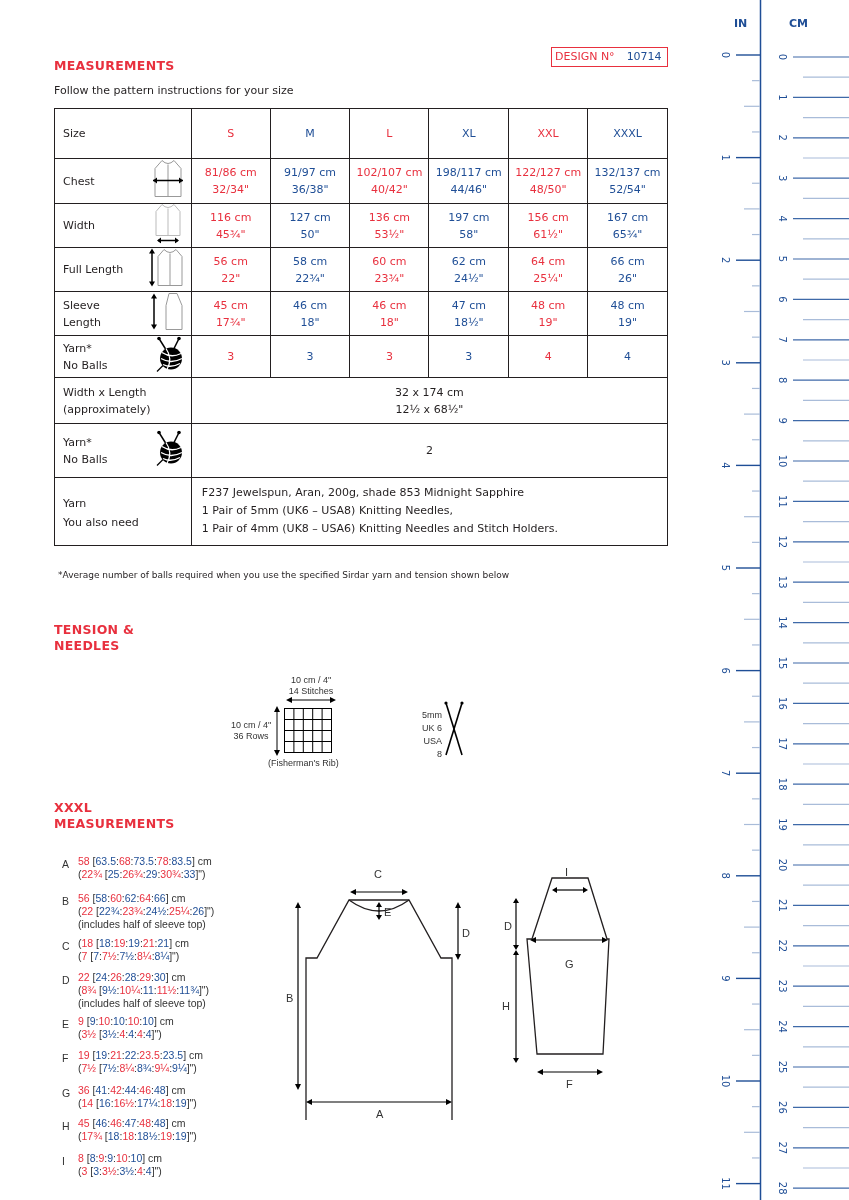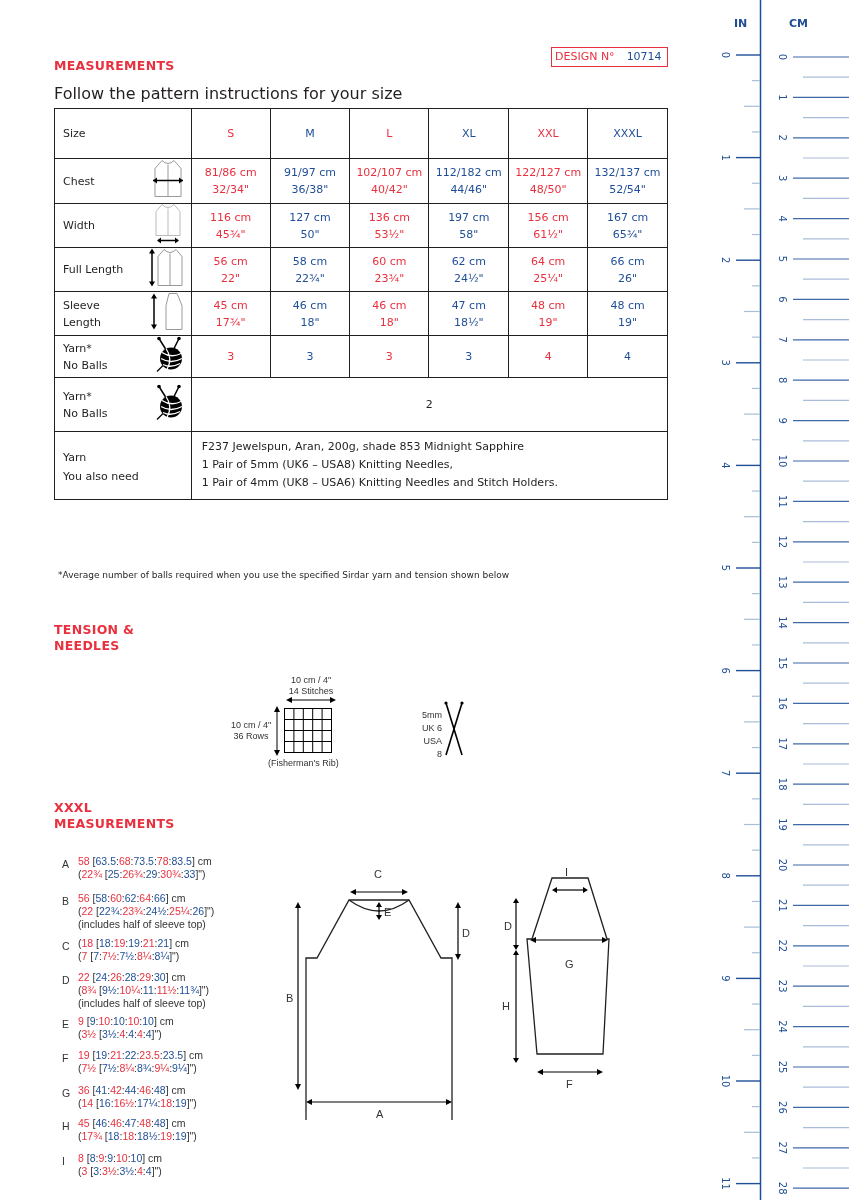--- a/index.html
+++ b/index.html
@@ -9,21 +9,21 @@
   .blue { color: #1f4e96; }
   .abs { position: absolute; }
 
   .design-box { position: absolute; left: 551px; top: 47px; width: 117px; height: 20px;
     border: 1px solid #e8303e; font-size: 11px; line-height: 18px; padding-left: 3px; white-space: nowrap; }
   .design-box .lbl { color: #e8303e; }
   .design-box .num { color: #1f4e96; margin-left: 12px; }
 
   .h-red { position: absolute; color: #e8303e; font-weight: bold; font-size: 12.5px; letter-spacing: 0.3px; line-height: 16px; }
 
-  .intro { position: absolute; left: 54px; top: 84px; font-size: 16px; }
+  .intro { position: absolute; left: 54px; top: 84px; font-size: 11px; }
 
   table.meas { position: absolute; left: 54px; top: 108px; width: 614px; border-collapse: collapse; font-size: 11px; }
   table.meas td { border: 1.5px solid #231f20; text-align: center; vertical-align: middle; line-height: 17px; }
   table.meas td.lab { text-align: left; padding-left: 8px; position: relative; }
   table.meas td.lab .ic { position: absolute; right: 6px; top: 50%; transform: translateY(-50%); }
   table.meas td.left { text-align: left; padding-left: 10px; }
 
   .footnote { position: absolute; left: 58px; top: 570px; font-size: 9px; }
 
   .tension { position: absolute; font-family: "Liberation Sans", sans-serif; font-size: 9px; color: #333; }
@@ -72,21 +72,21 @@
         <svg width="34" height="40" viewBox="0 0 34 40">
               <path d="M11 2 L4 10 L4 38 L30 38 L30 10 L23 2 Q17 8 11 2 Z" fill="none" stroke="#999" stroke-width="1"></path>
               <line x1="17" y1="6" x2="17" y2="38" stroke="#999"></line>
               <line x1="2" y1="22" x2="32" y2="22" stroke="#000" stroke-width="1.5"></line>
               <path d="M2 22 l4 -3 v6 z M32 22 l-4 -3 v6 z" fill="#000"></path>
             </svg>
       </span></td>
     <td class="red"><span>81/86 cm</span><br><span>32/34"</span></td>
     <td class="blue"><span>91/97 cm</span><br><span>36/38"</span></td>
     <td class="red"><span>102/107 cm</span><br><span>40/42"</span></td>
-    <td class="blue"><span>112/182 cm</span><br><span>44/46"</span></td>
+    <td class="blue"><span>198/117 cm</span><br><span>44/46"</span></td>
     <td class="red"><span>122/127 cm</span><br><span>48/50"</span></td>
     <td class="blue"><span>132/137 cm</span><br><span>52/54"</span></td>
   </tr>
 
   <tr style="height:44px">
     <td class="lab"><span>Width</span>
       <span class="ic">
         <svg width="34" height="40" viewBox="0 0 34 40">
               <path d="M11 1 L5 8 L5 32 L29 32 L29 8 L23 1 Q17 7 11 1 Z" fill="none" stroke="#bbb" stroke-width="1"></path>
               <line x1="17" y1="5" x2="17" y2="32" stroke="#bbb"></line>
@@ -151,20 +151,24 @@
             </svg>
       </span></td>
     <td class="red">3</td>
     <td class="blue">3</td>
     <td class="red">3</td>
     <td class="blue">3</td>
     <td class="red">4</td>
     <td class="blue">4</td>
   </tr>
 
+  <tr style="height:46px">
+    <td class="lab"><span>Width x Length</span><br><span>(approximately)</span></td>
+    <td colspan="6"><span>32 x 174 cm</span><br><span>12½ x 68½"</span></td>
+  </tr>
   <tr style="height:54px">
     <td class="lab"><span>Yarn*</span><br><span>No Balls</span>
       <span class="ic">
         <svg width="32" height="36" viewBox="0 0 32 36">
               <line x1="6" y1="2" x2="16" y2="18" stroke="#000" stroke-width="1.5"></line>
               <line x1="26" y1="2" x2="18" y2="18" stroke="#000" stroke-width="1.5"></line>
               <circle cx="6" cy="2" r="1.8"></circle>
               <circle cx="26" cy="2" r="1.8"></circle>
               <circle cx="18" cy="22" r="11" fill="#000"></circle>
               <path d="M9 16 Q18 22 28 17 M8 22 Q18 28 29 22 M10 28 Q18 32 27 27 M13 12 Q20 22 14 33" stroke="#fff" stroke-width="1.3" fill="none"></path>

